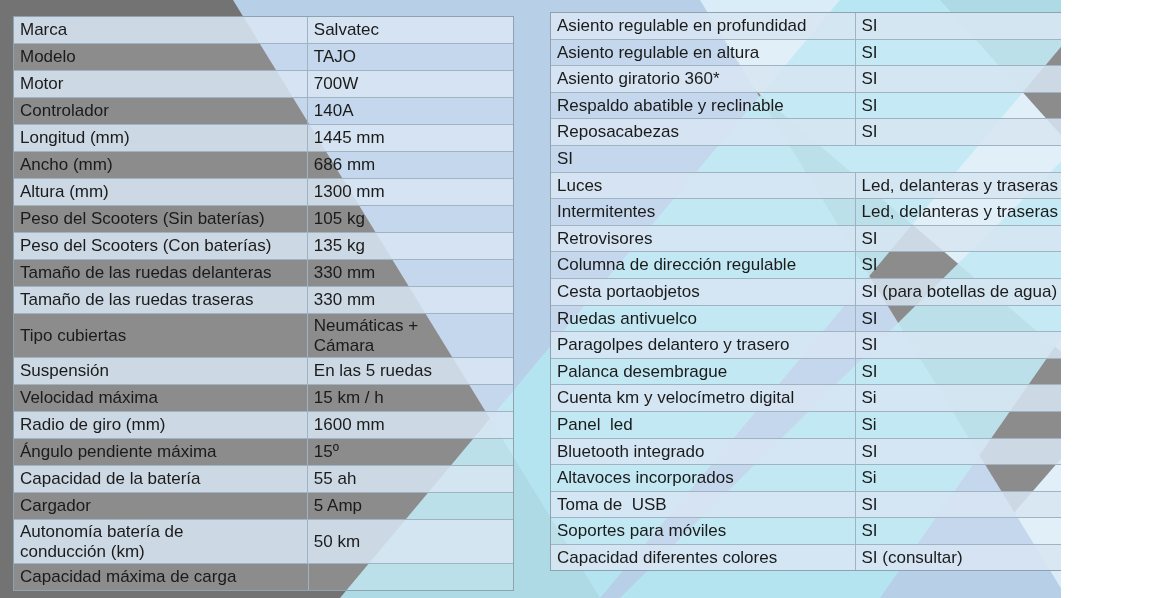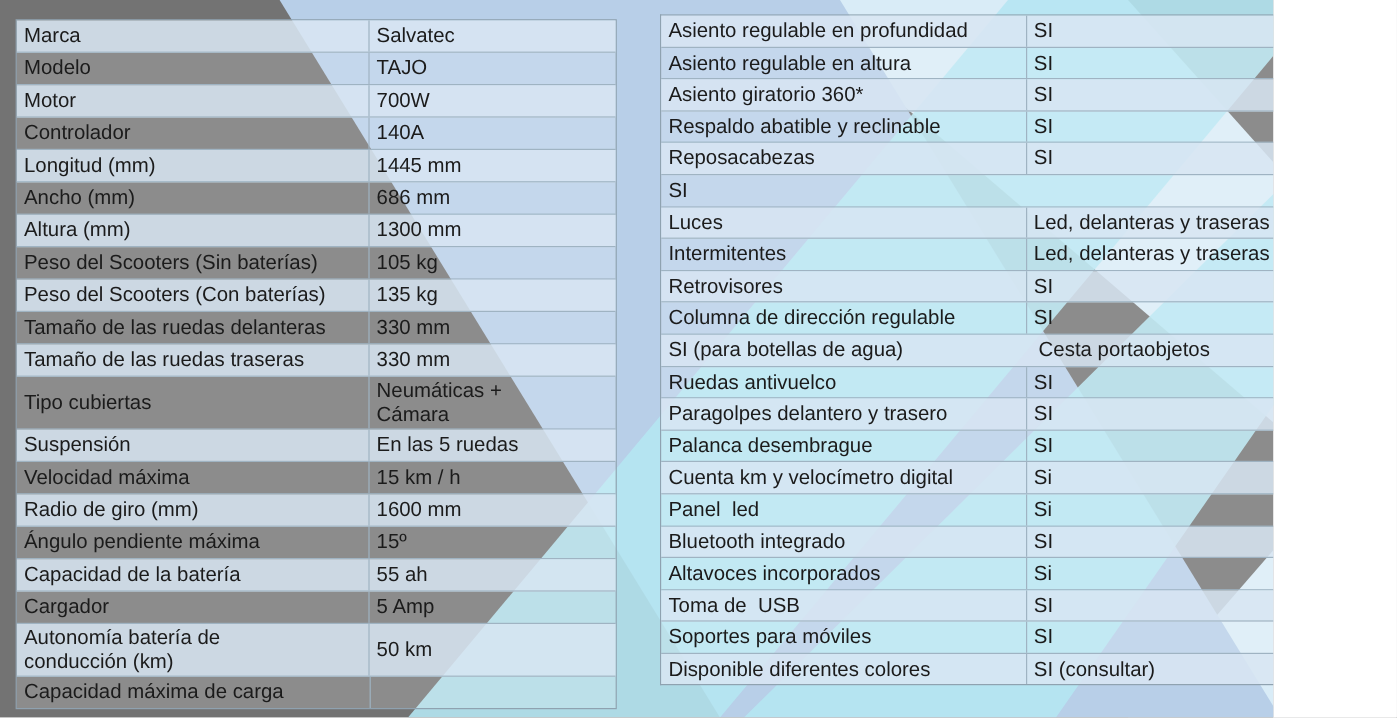--- a/index.html
+++ b/index.html
@@ -164,22 +164,22 @@
       </div>
       <div class="row alt">
         <div class="cell label">Retrovisores</div>
         <div class="cell value">SI</div>
       </div>
       <div class="row plain">
         <div class="cell label">Columna de dirección regulable</div>
         <div class="cell value">SI</div>
       </div>
       <div class="row alt">
+        <div class="cell label">Cesta portaobjetos</div>
         <div class="cell value">SI (para botellas de agua)</div>
-        <div class="cell label">Cesta portaobjetos</div>
       </div>
       <div class="row plain">
         <div class="cell label">Ruedas antivuelco</div>
         <div class="cell value">SI</div>
       </div>
       <div class="row alt">
         <div class="cell label">Paragolpes delantero y trasero</div>
         <div class="cell value">SI</div>
       </div>
       <div class="row plain">
@@ -204,17 +204,17 @@
       </div>
       <div class="row alt">
         <div class="cell label">Toma de  USB</div>
         <div class="cell value">SI</div>
       </div>
       <div class="row plain">
         <div class="cell label">Soportes para móviles</div>
         <div class="cell value">SI</div>
       </div>
       <div class="row alt">
-        <div class="cell label">Disponible diferentes colores</div>
+        <div class="cell label">Capacidad diferentes colores</div>
         <div class="cell value">SI (consultar)</div>
       </div>
     </div>
 </div>
 
 </body></html>

